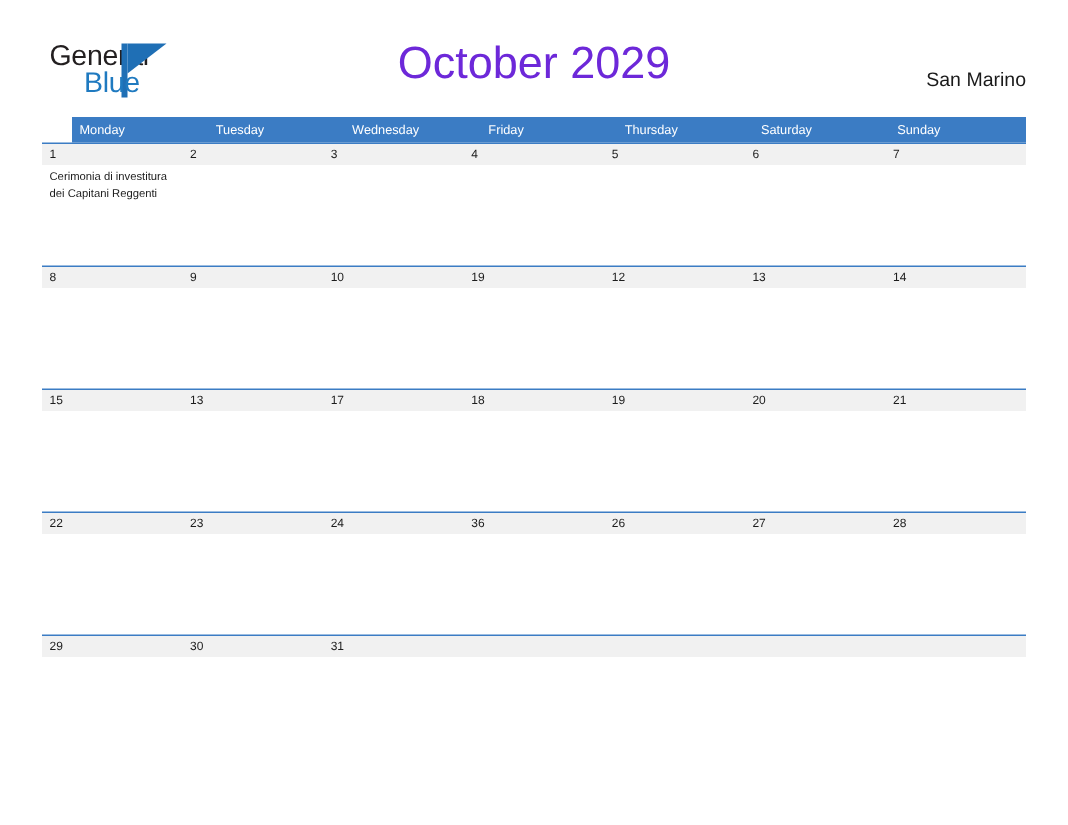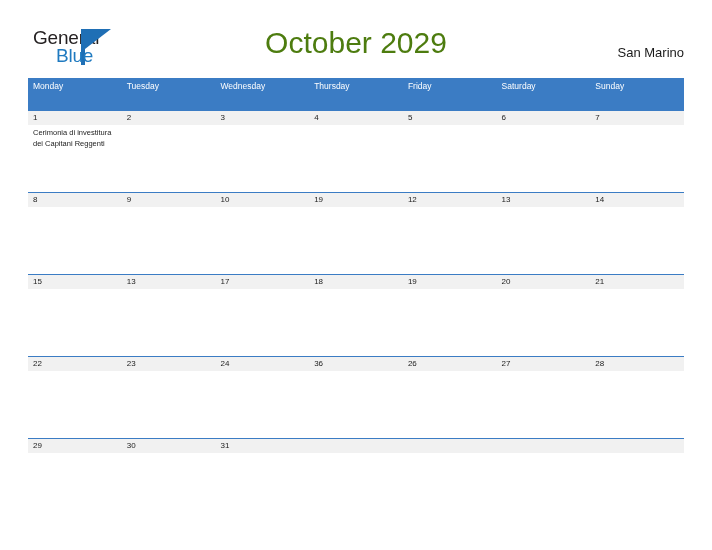--- a/index.html
+++ b/index.html
@@ -77,21 +77,21 @@
   }
 
   .title {
     position: absolute;
     left: 0;
     right: 0;
     top: 2px;
     text-align: center;
     font-size: 30px;
     font-weight: normal;
-    color: #4d7c0f;
+    color: #6d28d9;
     letter-spacing: 0px;
     font-family: "Liberation Sans", sans-serif;
   }
 
   .location {
     position: absolute;
     right: 0;
     top: 21px;
     font-size: 13px;
     color: #1a1a1a;
@@ -103,21 +103,22 @@
   .calendar {
     position: absolute;
     left: 28px;
     top: 78px;
     width: 656px;
   }
 
   .weekday-row {
     display: flex;
     background: #3b7cc4;
-    height: 32px;
+    height: 17px;
+    margin-left: 20px;
   }
   .weekday-cell {
     flex: 1 1 0;
     min-width: 0;
     color: #ffffff;
     font-size: 8.5px;
     line-height: 17px;
     padding-left: 5px;
     box-sizing: border-box;
     font-family: "Liberation Sans", sans-serif;
@@ -186,22 +187,22 @@
 
     <div class="location">San Marino</div>
   </div>
 
   <div class="calendar">
 
     <div class="weekday-row">
       <div class="weekday-cell">Monday</div>
       <div class="weekday-cell">Tuesday</div>
       <div class="weekday-cell">Wednesday</div>
+      <div class="weekday-cell">Friday</div>
       <div class="weekday-cell">Thursday</div>
-      <div class="weekday-cell">Friday</div>
       <div class="weekday-cell">Saturday</div>
       <div class="weekday-cell">Sunday</div>
     </div>
 
     <div class="week">
       <div class="date-row">
         <div class="date-cell">1</div>
         <div class="date-cell">2</div>
         <div class="date-cell">3</div>
         <div class="date-cell">4</div>

